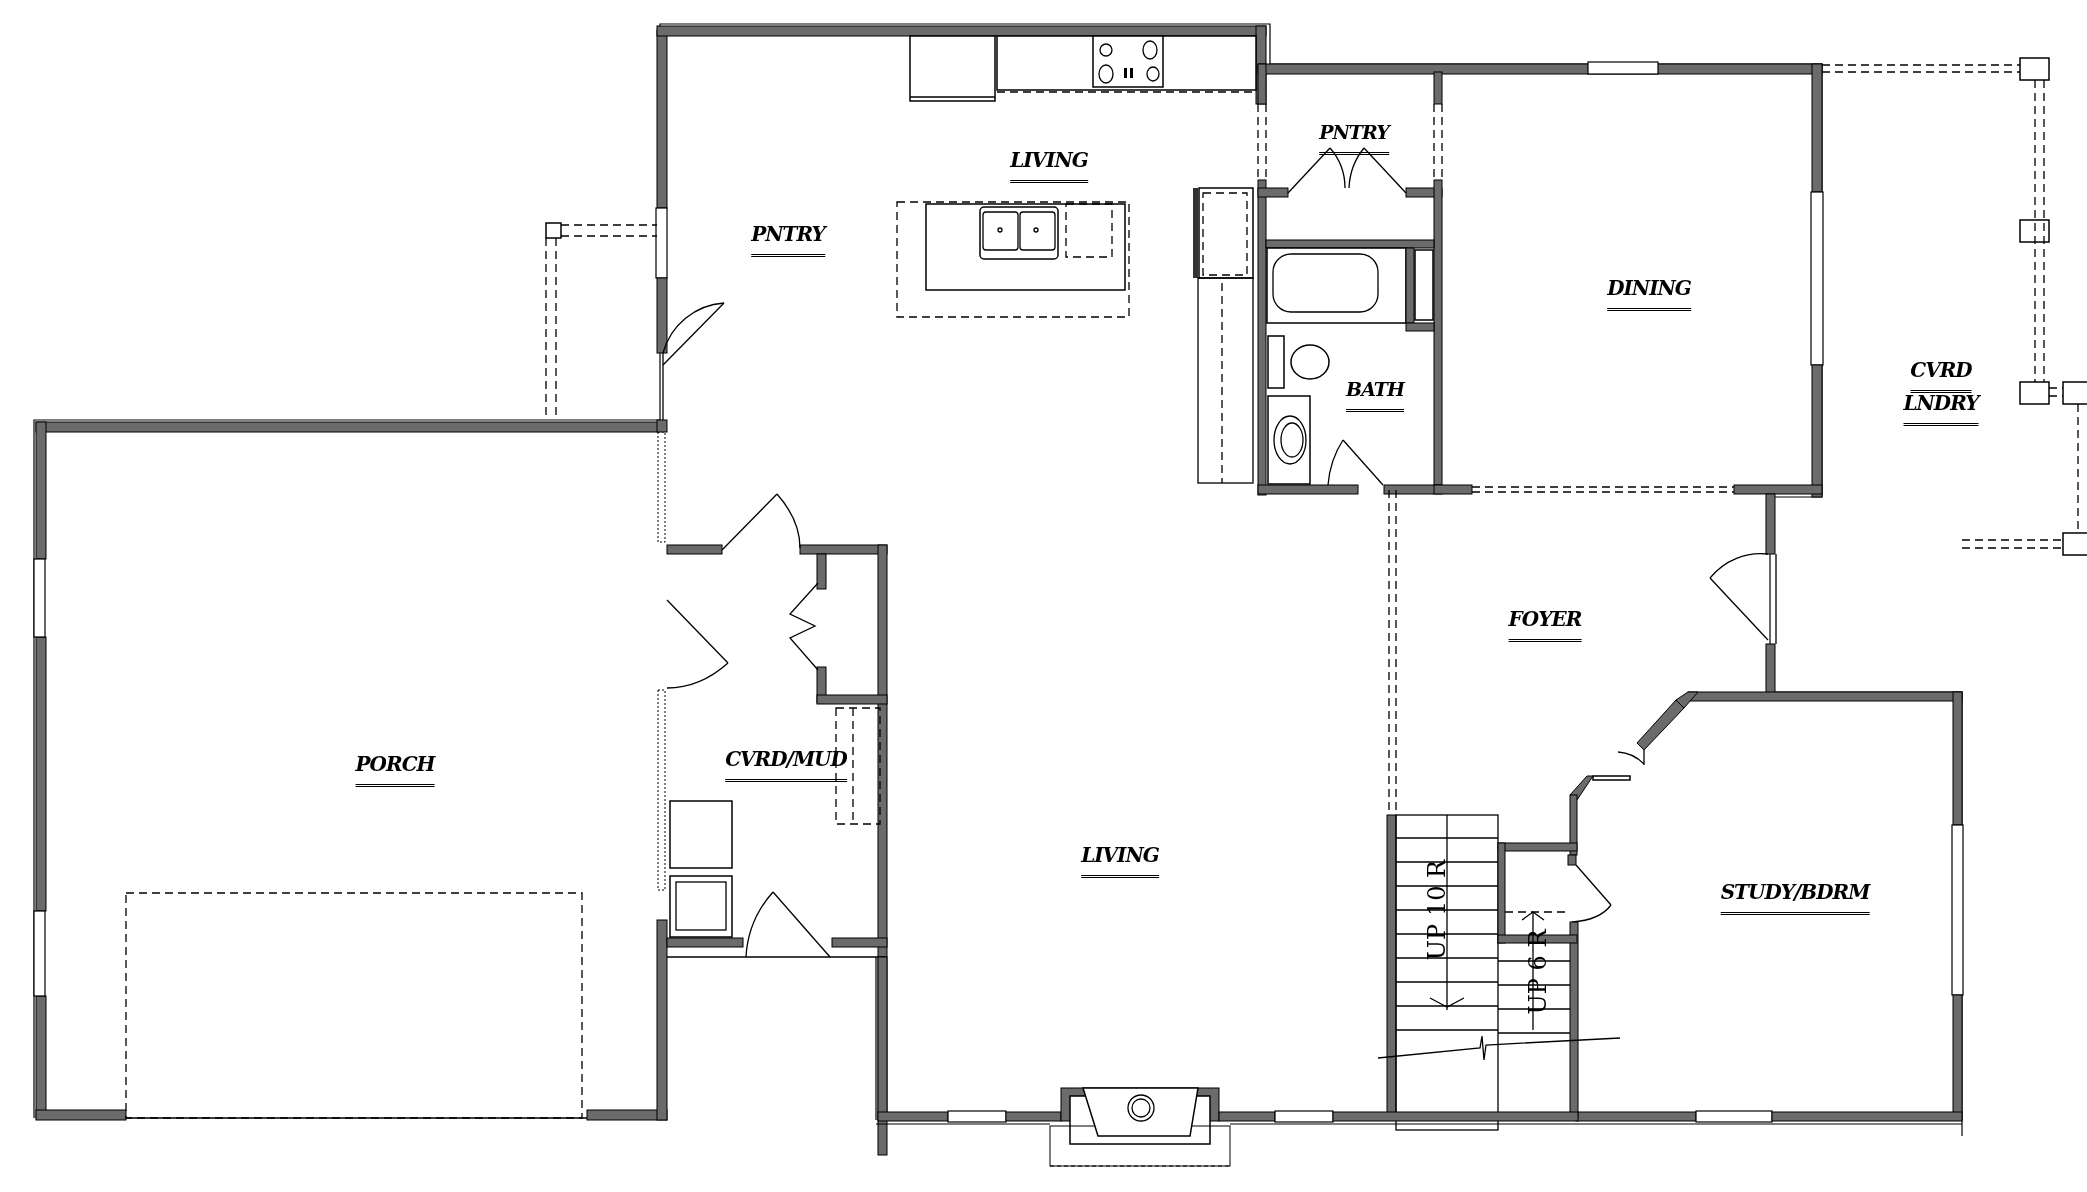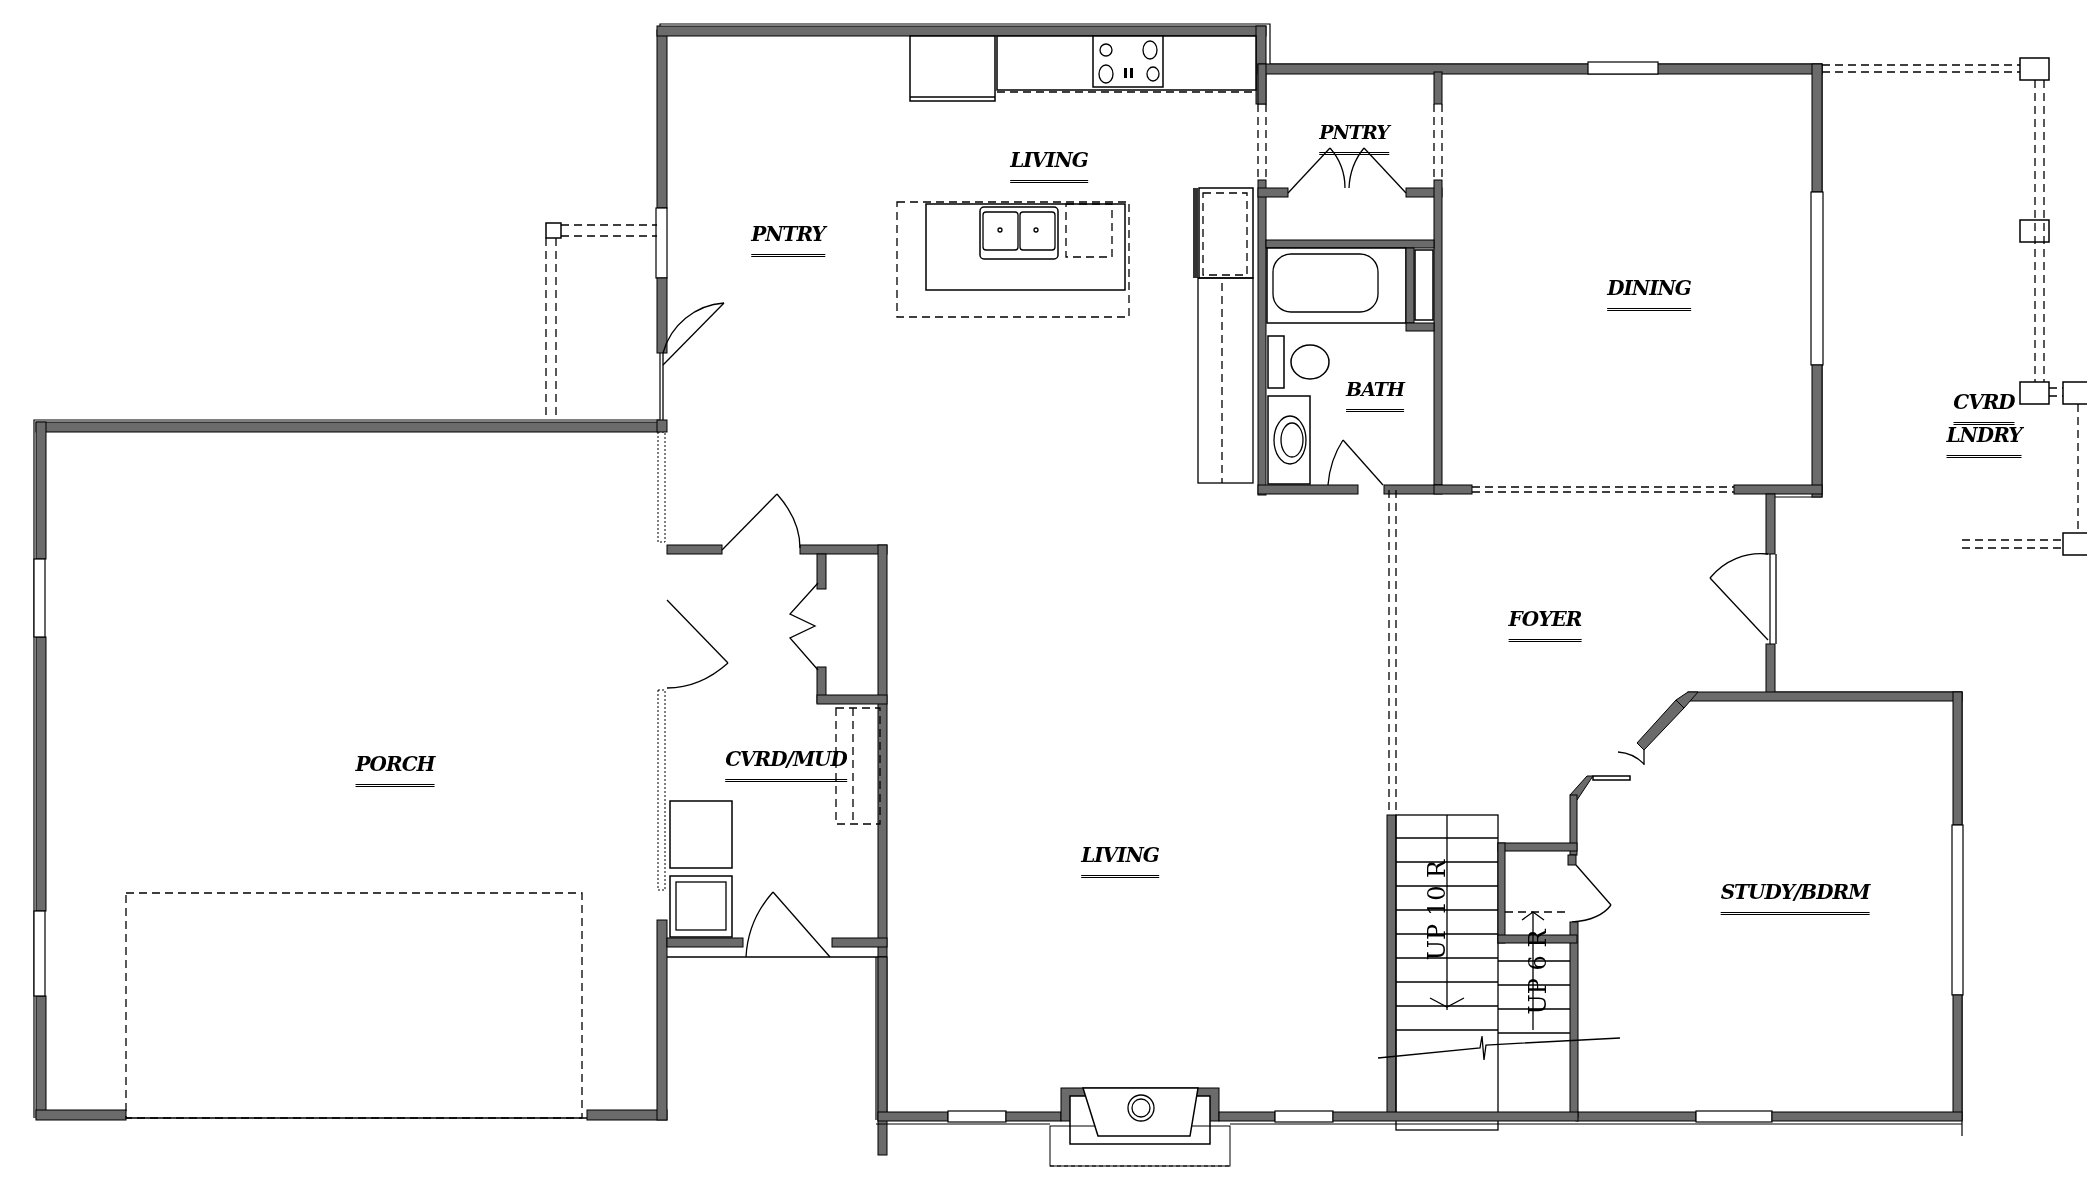--- a/index.html
+++ b/index.html
@@ -261,21 +261,21 @@
   <line class="ext" x1="876" y1="1124" x2="1050" y2="1124"></line>
   <line class="ext" x1="1230" y1="1124" x2="1962" y2="1124"></line>
   <line class="ext" x1="876" y1="1120" x2="876" y2="957"></line>
 </svg>
 
 <div class="label" style="left:1049px;top:148px;"><span>LIVING</span></div>
 <div class="label" style="left:788px;top:222px;"><span>PNTRY</span></div>
 <div class="label" style="left:1354px;top:121px;font-size:19px;"><span>PNTRY</span></div>
 <div class="label" style="left:1609px;top:276px;margin-left:40px;"><span>DINING</span></div>
 <div class="label" style="left:1375px;top:378px;font-size:19px;"><span>BATH</span></div>
-<div class="label" style="left:1984px;top:360px;line-height:1.05;margin-top:32px;">
+<div class="label" style="left:1941px;top:360px;line-height:1.05;">
   <span style="border-bottom-width:3px;">CVRD</span><br>
   <span>LNDRY</span>
 </div>
 <div class="label" style="left:1545px;top:607px;"><span>FOYER</span></div>
 <div class="label" style="left:395px;top:752px;"><span>PORCH</span></div>
 <div class="label" style="left:786px;top:747px;"><span>CVRD/MUD</span></div>
 <div class="label" style="left:1120px;top:843px;"><span>LIVING</span></div>
 <div class="label" style="left:1795px;top:880px;"><span>STUDY/BDRM</span></div>
 
 <div class="stairtxt" style="left:1437px;top:910px;">UP 10 R</div>

